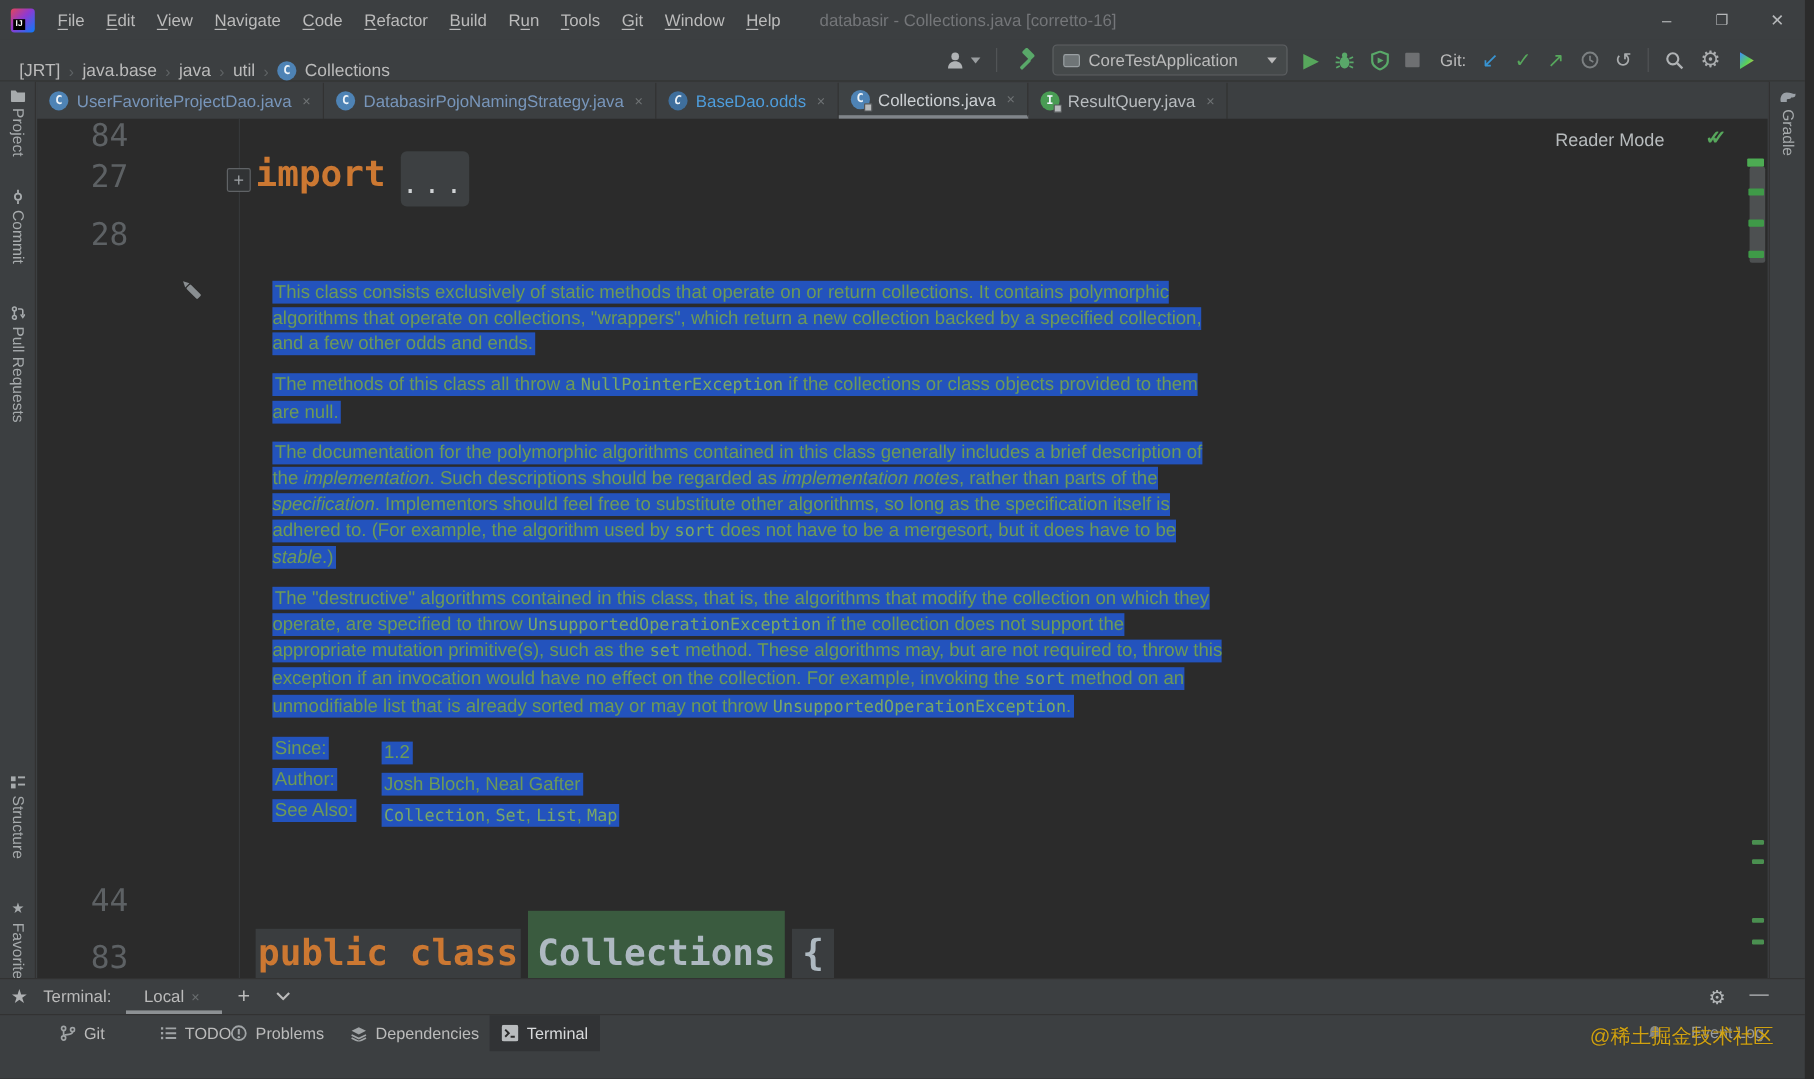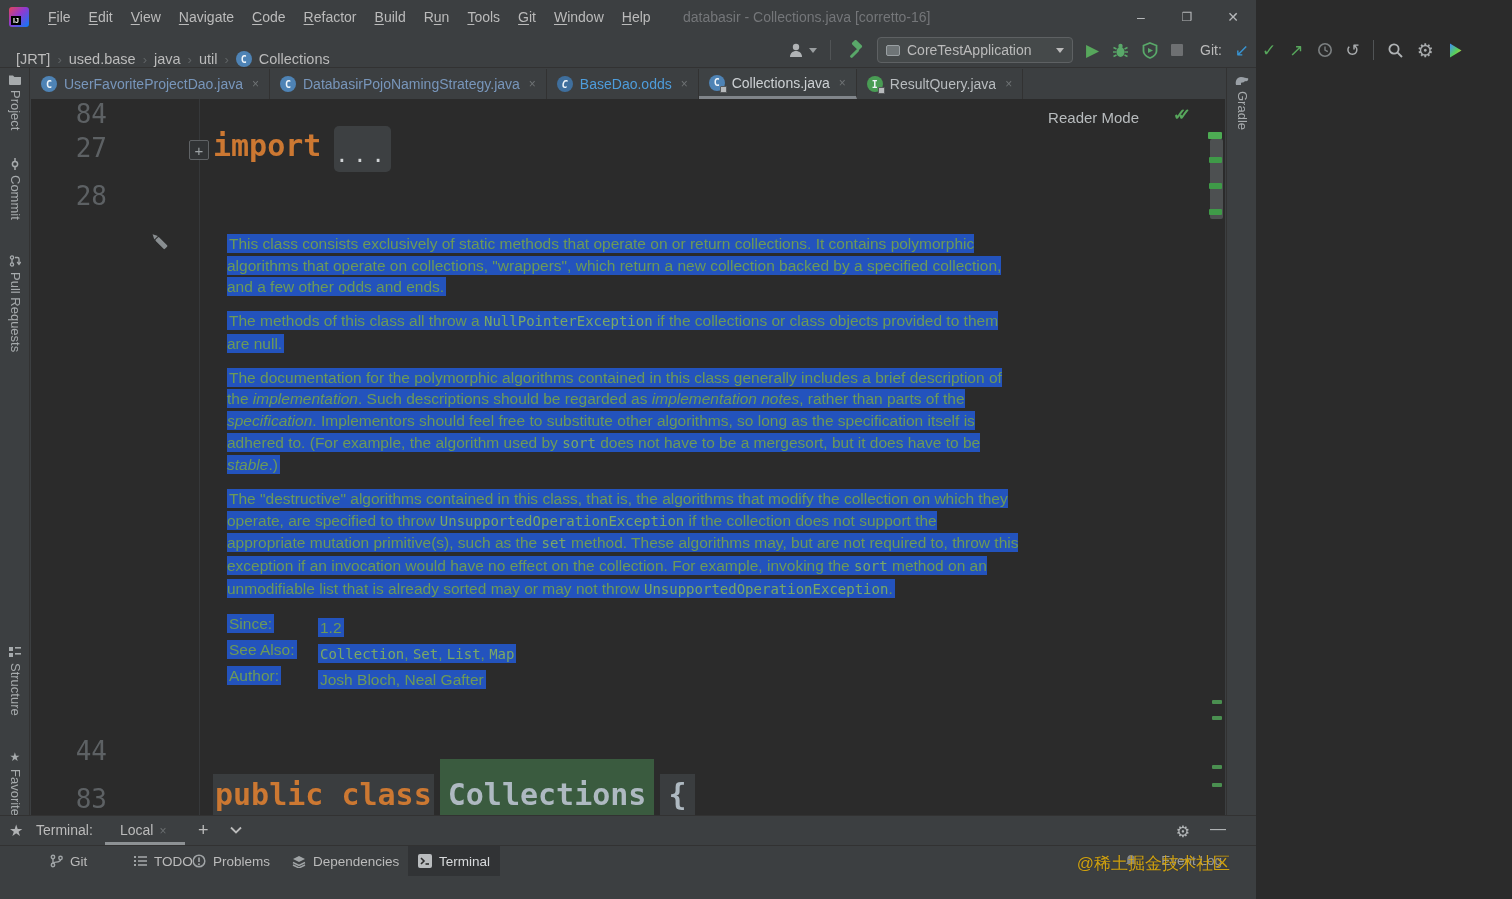--- a/index.html
+++ b/index.html
@@ -1,18 +1,18 @@
 <!DOCTYPE html>
 <html><head>
 <meta charset="utf-8">
 <style>
   * { box-sizing: border-box; margin: 0; padding: 0; }
   html,body { width:1512px; height:899px; overflow:hidden; background:#2b2b2b;
               font-family:"Liberation Sans", sans-serif; }
-  .window { position:relative; width:1256px; height:899px; background:#3c3f41; }
+  .window { position:relative; width:1504px; height:899px; background:#3c3f41; }
 
   
   .titlebar { position:absolute; top:0; left:0; right:0; height:33px;
               display:flex; align-items:center; background:#3c3f41; }
   .app-logo { width:20px; height:20px; margin:0 10px 0 9px; border-radius:3px;
               background:linear-gradient(135deg,#e3455a 0%,#9039d0 45%,#087cfa 100%);
               display:flex; align-items:flex-end; justify-content:flex-start; }
   .app-logo span { font-size:7px; font-weight:bold; color:#fff; background:#000;
               padding:1px 2px; margin:2px; line-height:1; }
   .menu-item { padding:0 9px; font-size:14px; color:#bbbbbb; cursor:default; }
@@ -181,21 +181,21 @@
       <div class="win-btn">–</div>
       <div class="win-btn" style="font-size:12px">❐</div>
       <div class="win-btn">✕</div>
     </div>
   </div>
 
   <div class="toolbar">
     <div class="breadcrumbs">
         <span>[JRT]</span>
         <span class="crumb-sep">›</span>
-        <span>used.base</span>
+        <span>java.base</span>
         <span class="crumb-sep">›</span>
         <span>java</span>
         <span class="crumb-sep">›</span>
         <span>util</span>
         <span class="crumb-sep">›</span>
         <span class="ficon class">C</span>
         <span>Collections</span>
       </div>
     <div class="right-tools">
       <span style="display:flex;align-items:center;gap:3px">
@@ -368,22 +368,22 @@
           <path d="M9 16 h5 l-2.5 5 Z" fill="#9aa0a3"></path>
         </svg>
     </div>
 
     <div class="doc" id="doc-block">
         <p><span class="sel"><span>This class consists exclusively of static methods that operate on or return collections. It contains polymorphic algorithms that operate on collections, "wrappers", which return a new collection backed by a specified collection, and a few other odds and ends.</span></span></p>
         <p><span class="sel"><span>The methods of this class all throw a </span><code>NullPointerException</code><span> if the collections or class objects provided to them are null.</span></span></p>
         <p><span class="sel"><span>The documentation for the polymorphic algorithms contained in this class generally includes a brief description of the </span><i>implementation</i><span>. Such descriptions should be regarded as </span><i>implementation notes</i><span>, rather than parts of the </span><i>specification</i><span>. Implementors should feel free to substitute other algorithms, so long as the specification itself is adhered to. (For example, the algorithm used by </span><code>sort</code><span> does not have to be a mergesort, but it does have to be </span><i>stable</i><span>.)</span></span></p>
         <p><span class="sel"><span>The "destructive" algorithms contained in this class, that is, the algorithms that modify the collection on which they operate, are specified to throw </span><code>UnsupportedOperationException</code><span> if the collection does not support the appropriate mutation primitive(s), such as the </span><code>set</code><span> method. These algorithms may, but are not required to, throw this exception if an invocation would have no effect on the collection. For example, invoking the </span><code>sort</code><span> method on an unmodifiable list that is already sorted may or may not throw </span><code>UnsupportedOperationException</code><span>.</span></span></p>
         <div class="docfield"><span class="sel">Since:</span><span class="val"><span class="sel"><span>1.2</span></span></span></div>
+        <div class="docfield"><span class="sel">Author:</span><span class="val"><span class="sel"><span>Josh Bloch, Neal Gafter</span></span></span></div>
         <div class="docfield"><span class="sel">See Also:</span><span class="val"><span class="sel"><code>Collection</code><span>, </span><code>Set</code><span>, </span><code>List</code><span>, </span><code>Map</code></span></span></div>
-        <div class="docfield"><span class="sel">Author:</span><span class="val"><span class="sel"><span>Josh Bloch, Neal Gafter</span></span></span></div>
       </div>
 
     <div class="class-line">
       <span class="class-kw">public class</span><span class="class-name">Collections</span><span class="class-brace">{</span>
     </div>
 
     <div class="reader-mode">Reader Mode</div>
     <div class="dbl-check">✓✓</div>
 
     <div class="sb-mark" style="top:33px;width:14px;height:7px;background:#4dab53"></div>

